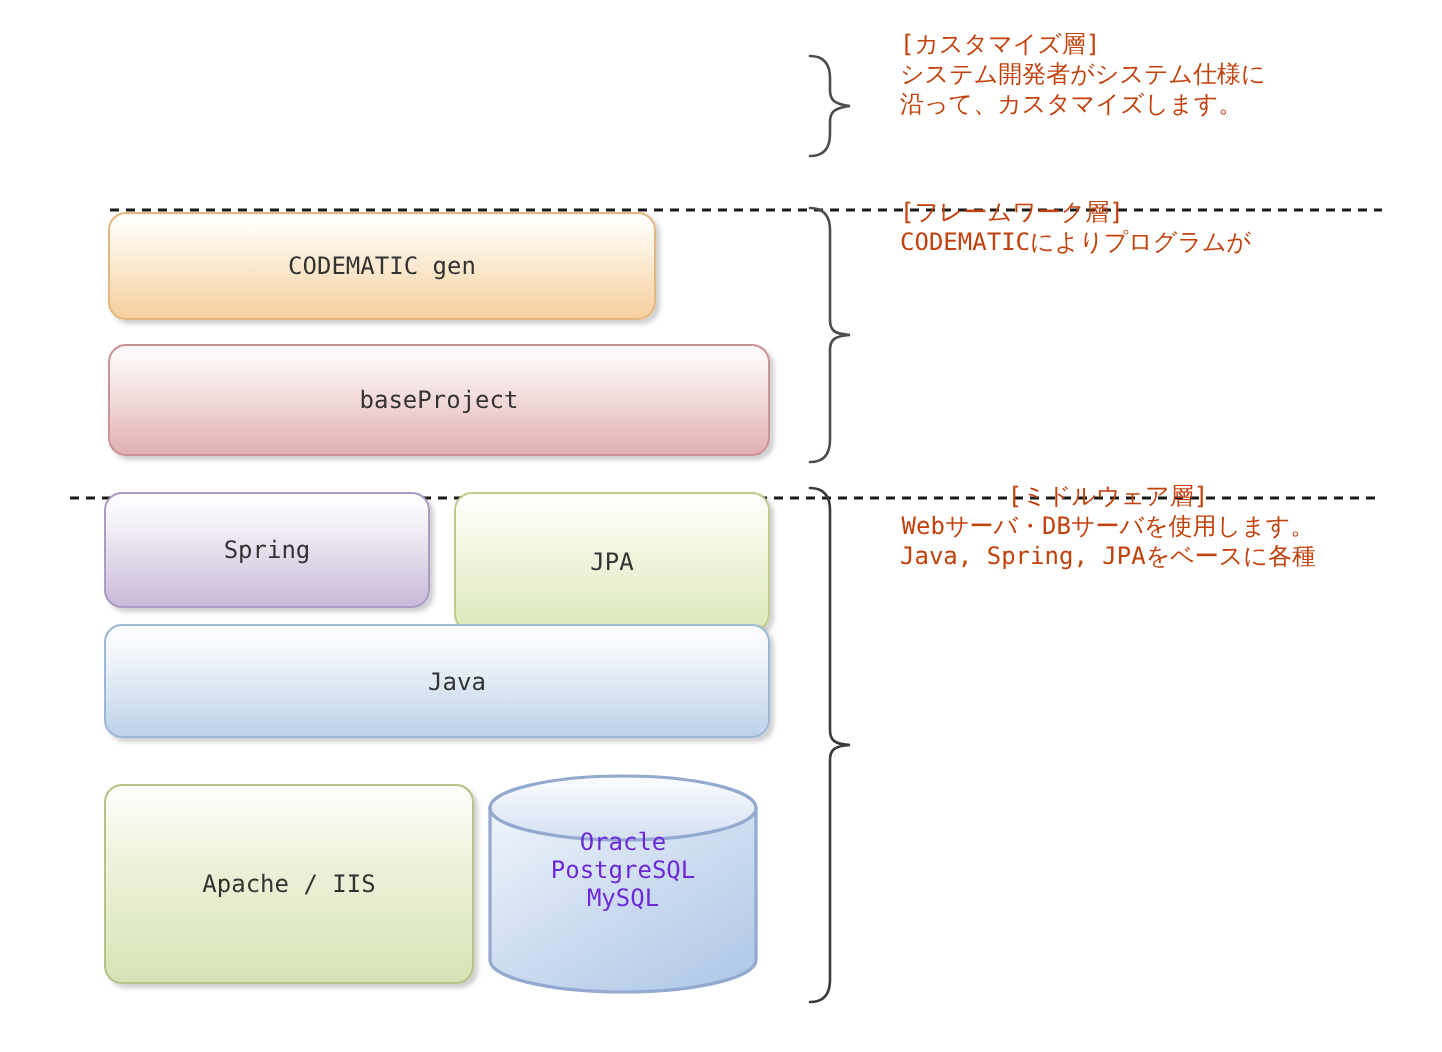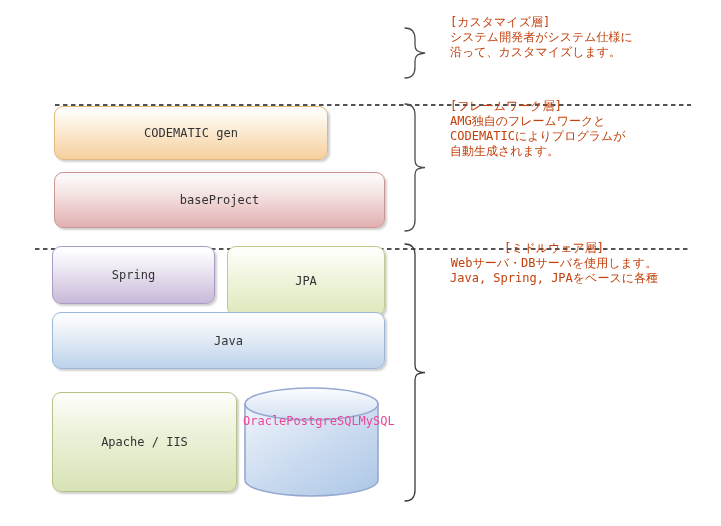--- a/index.html
+++ b/index.html
@@ -66,22 +66,22 @@
     position:absolute;left:450px;
     font-size:12px;line-height:15px;color:#c2410c;
     white-space:nowrap;
   }
   .ann-1{top:15px;}
   .ann-2{top:99px;}
   .ann-3{top:241px;text-align:center;}
   .cylinder{position:absolute;left:243px;top:386px;width:137px;height:112px;}
   .cylinder-text{
     position:absolute;left:243px;top:414px;width:137px;
-    display:flex;flex-direction:row;align-items:center;
-    font-size:12px;line-height:14px;color:#ec4899;text-align:center;
+    display:flex;flex-direction:column;align-items:center;
+    font-size:12px;line-height:14px;color:#6d28d9;text-align:center;
   }
 </style>
 </head>
 <body>
 
 <div id="canvas">
 
 
   <div class="dash-line dash-1">
     <svg width="636" height="4">
@@ -154,23 +154,21 @@
     </svg>
   </div>
 
   <div class="annotation ann-1">
     <div>[カスタマイズ層]</div>
     <div>システム開発者がシステム仕様に</div>
     <div>沿って、カスタマイズします。</div>
   </div>
   <div class="annotation ann-2">
     <div>[フレームワーク層]</div>
-    <div>AMG独自のフレームワークと</div>
     <div>CODEMATICによりプログラムが</div>
-    <div>自動生成されます。</div>
   </div>
   <div class="annotation ann-3">
     <div>[ミドルウェア層]</div>
     <div>Webサーバ・DBサーバを使用します。</div>
     <div>Java, Spring, JPAをベースに各種</div>
   </div>
 
 </div>
 
 </body></html>

